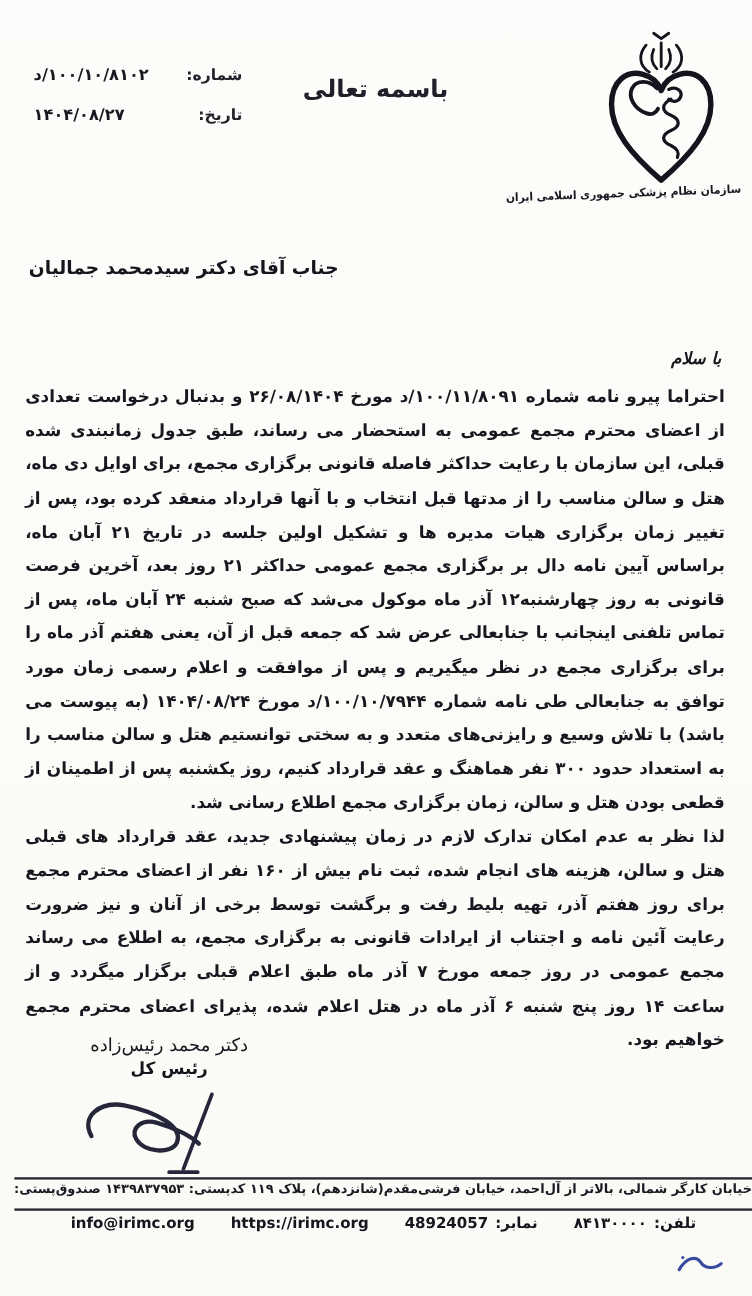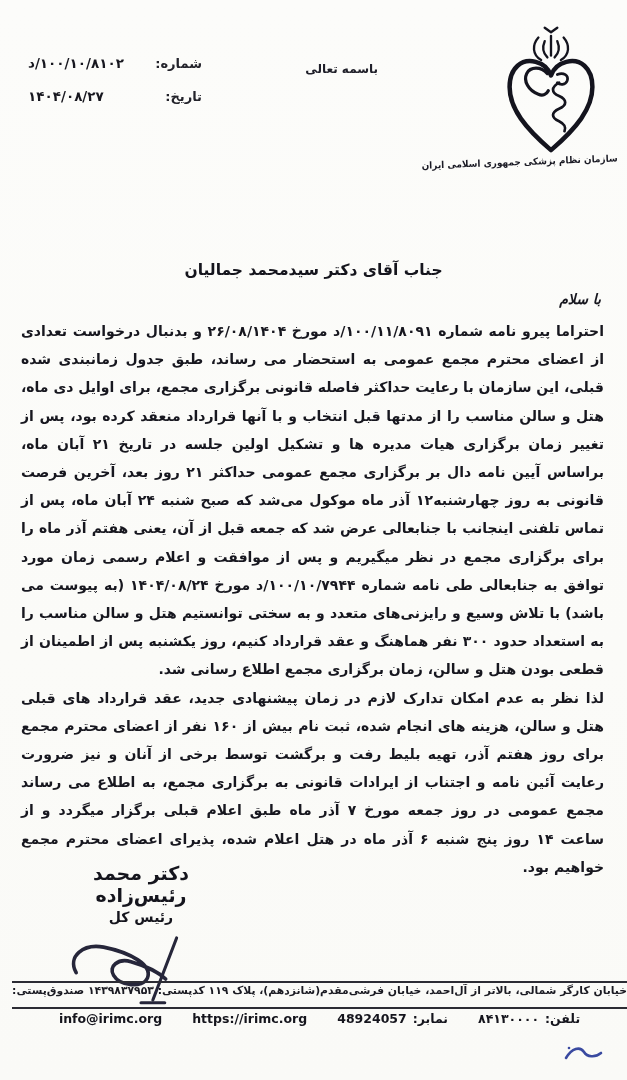--- a/index.html
+++ b/index.html
@@ -12,21 +12,21 @@
     width:627px;height:1080px;
     margin:0 auto;
     background:linear-gradient(180deg,#fcfcfa 0%,#fbfbf8 60%,#fafaf7 100%);
     color:#1c1c22;
     overflow:hidden;
     direction:rtl;
   }
   
   .besmele{
     position:absolute;top:62px;left:248px;width:130px;
-    font-size:12px;font-weight:600;color:#20202a;
+    text-align:center;font-size:20px;font-weight:600;color:#20202a;
   }
   .num-block{
     position:absolute;top:55px;left:28px;width:174px;
     direction:rtl;font-size:13px;
   }
   .hrow{display:flex;justify-content:space-between;align-items:baseline;margin-bottom:17px;}
   .hlabel{font-weight:600;color:#23232b;}
   .hval{font-weight:700;font-size:13.5px;color:#17171f;}
   
   .logo-wrap{
@@ -34,42 +34,42 @@
     text-align:center;
   }
   .logo-wrap svg{display:block;margin:0 auto;}
   .logo-caption{
     margin-top:1px;font-size:9.5px;font-weight:700;color:#1a1a24;
     white-space:nowrap;transform:scaleX(.94) rotate(-2deg);transform-origin:center;
   }
   
   .recipient{
     position:absolute;top:214px;right:24px;left:24px;
-    text-align:center;font-weight:700;color:#15151d;margin-top:47px;
+    text-align:left;font-weight:700;color:#15151d;
   }
   .recipient .r1{font-size:15.5px;margin-bottom:13px;}
   .recipient .r2{font-size:15px;}
   .salutation{
     position:absolute;top:291px;right:26px;
     font-size:14px;font-weight:700;color:#17171f;font-style:italic;
   }
   
   .body-text{
     position:absolute;top:317px;right:23px;left:21px;
     direction:rtl;text-align:justify;
     font-size:14px;font-weight:700;line-height:28.2px;color:#17171f;
     letter-spacing:-0.1px;
   }
   .body-text p{margin:0;}
   
   .sig-block{
     position:absolute;top:862px;left:46px;width:190px;
     text-align:center;color:#15151d;
   }
-  .sig-name{font-size:19px;font-weight:700;}
+  .sig-name{font-size:15px;font-weight:400;}
   .sig-title{font-size:14px;font-weight:700;margin-top:3px;text-align:center;}
   .sig-scribble{margin-top:2px;}
   
   .rule{position:absolute;left:12px;width:615px;border-top:2px solid #2c2c34;}
   .rule-1{top:981px;}
   .rule-2{top:1007px;}
   .footer-address{
     position:absolute;top:984px;left:12px;width:615px;
     direction:rtl;white-space:nowrap;overflow:hidden;
     font-size:10.8px;font-weight:700;color:#1a1a22;text-align:right;

